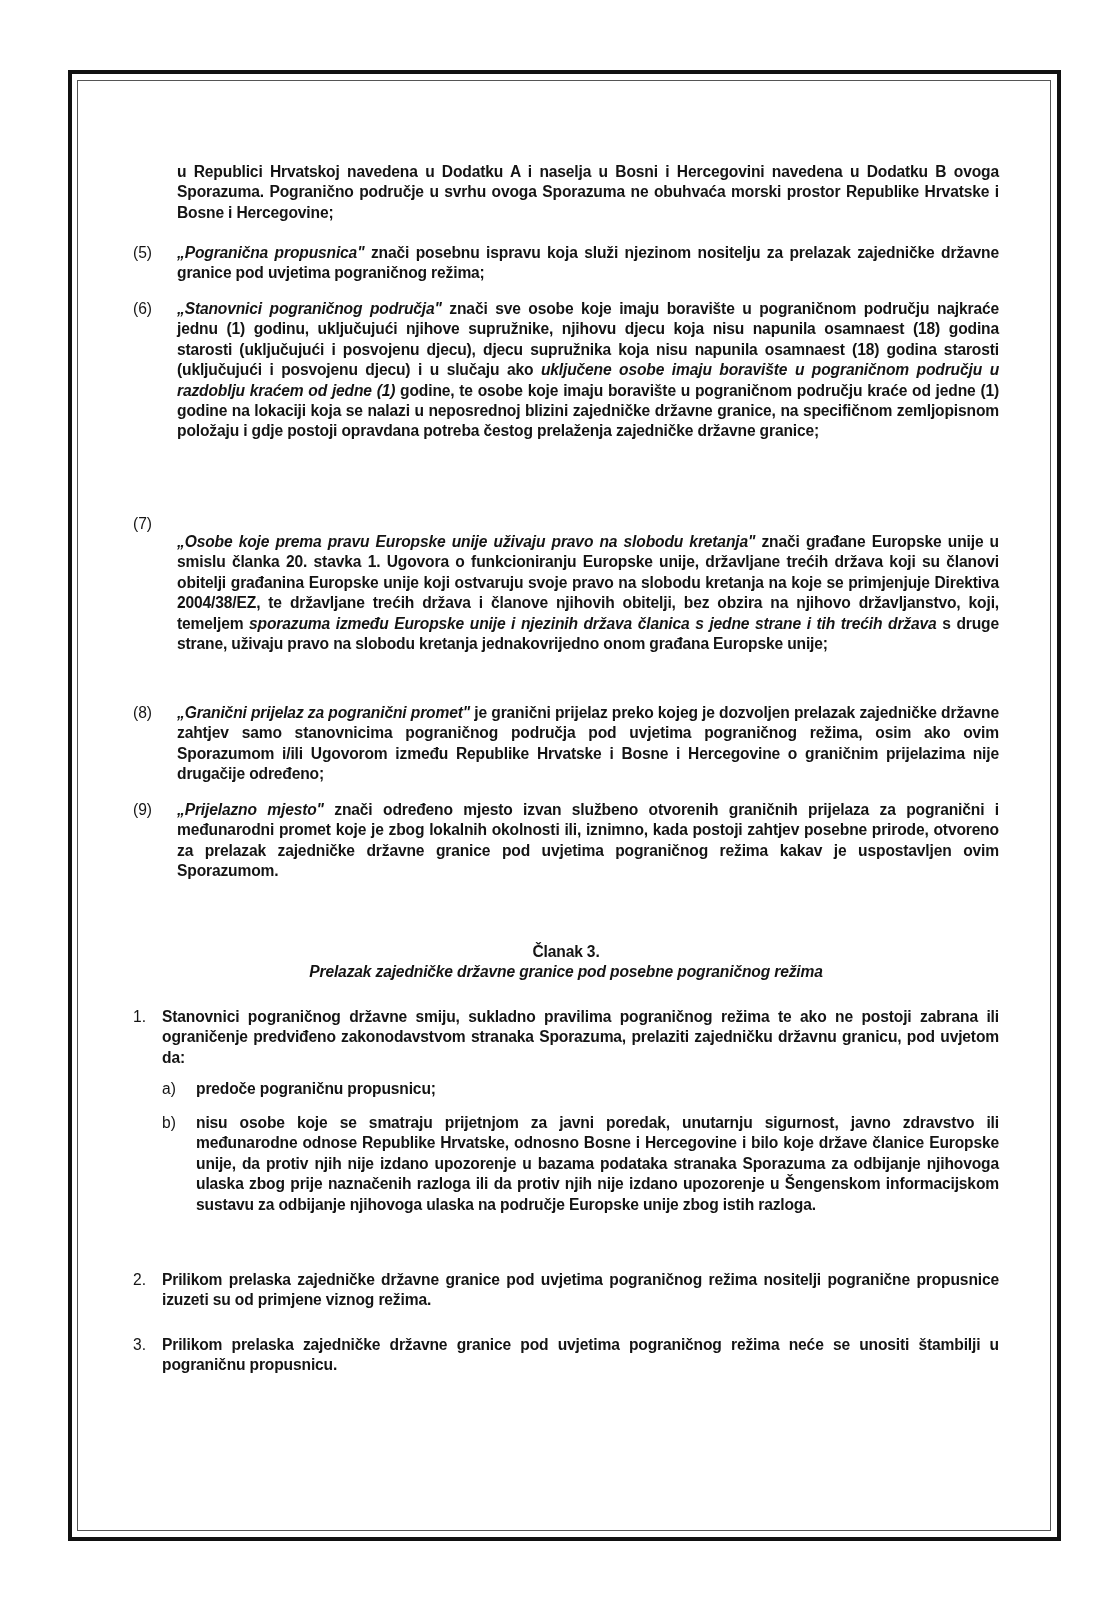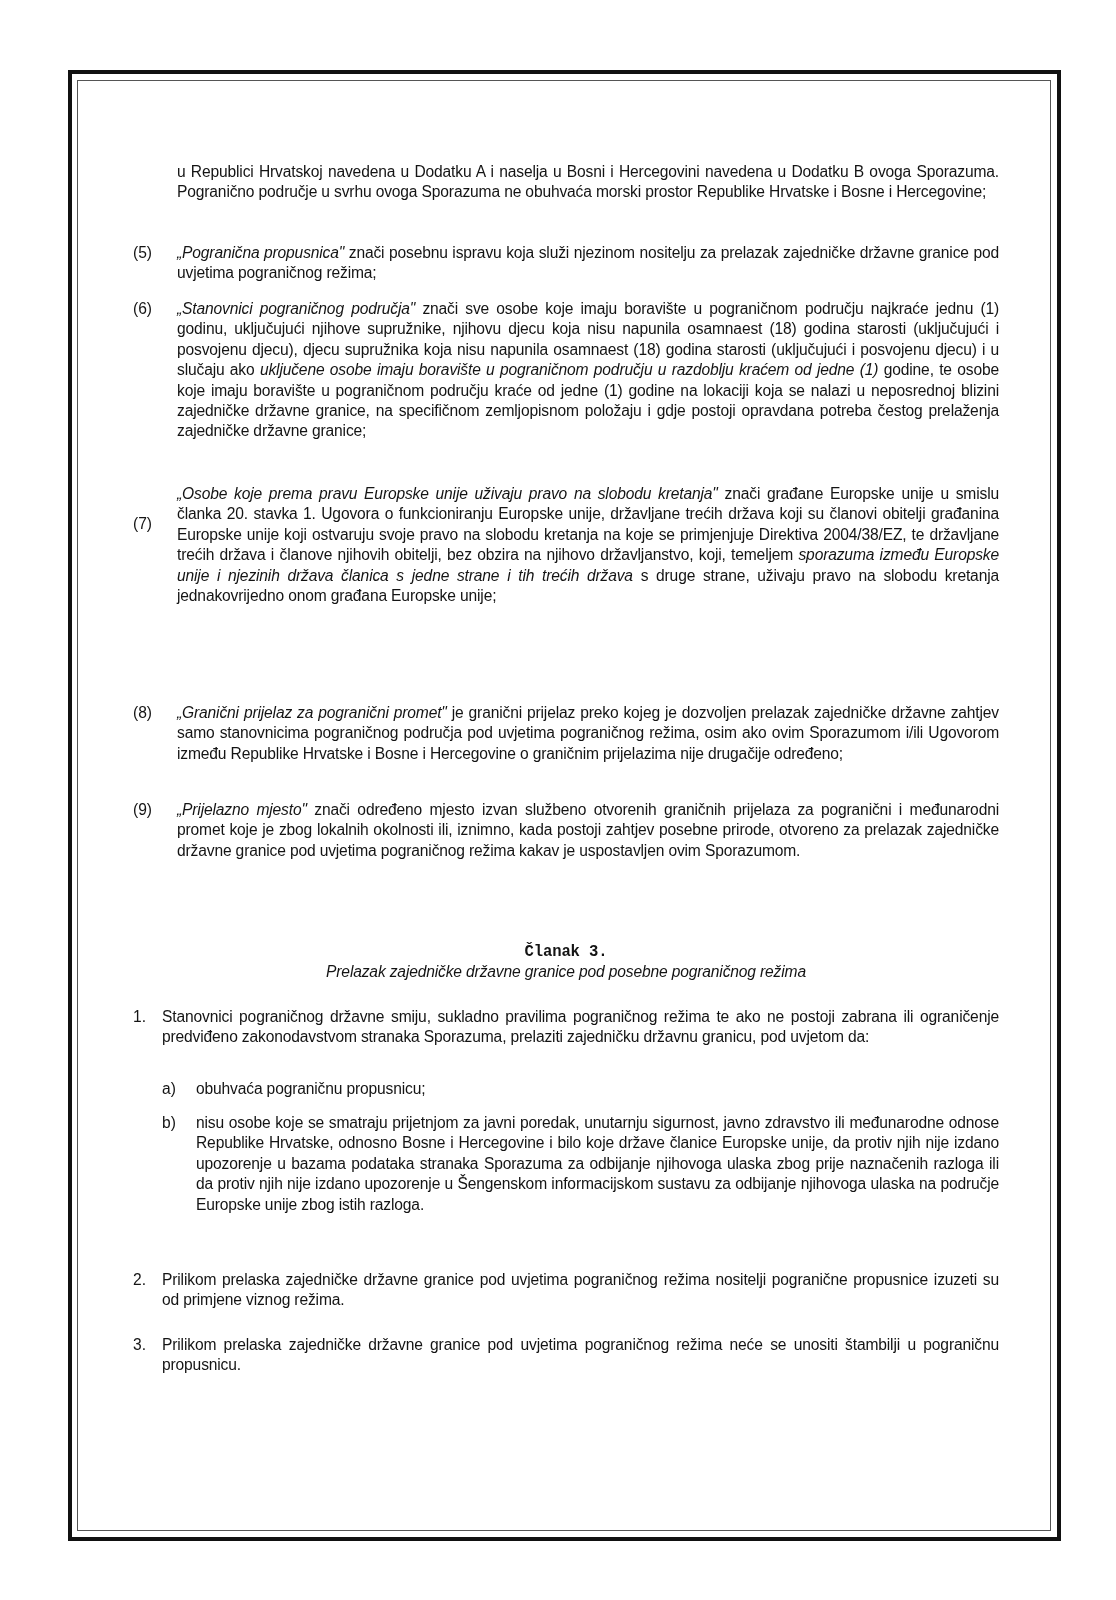--- a/index.html
+++ b/index.html
@@ -4,25 +4,25 @@
 <style>
   html, body { margin: 0; padding: 0; background: #ffffff; }
   body { width: 1116px; height: 1600px; position: relative; overflow: hidden;
          font-family: "Liberation Sans", sans-serif; color: #141414; }
   .frame-outer { position: absolute; left: 68px; top: 70px; width: 985px; height: 1463px;
                  border: 4px solid #111; box-sizing: content-box; }
   .frame-inner { position: absolute; left: 77px; top: 80px; width: 972px; height: 1449px;
                  border: 1.5px solid #555; }
   .content { position: absolute; left: 0; top: 0; width: 1116px; }
   .p { position: absolute; font-size: 15.6px; line-height: 20.4px; text-align: justify;
-       text-align-last: left; letter-spacing: -0.15px; word-spacing: 0px; }
+       text-align-last: left; letter-spacing: -0.15px; word-spacing: 0px; font-weight: bold; }
   .num { position: absolute; font-size: 15.6px; line-height: 20.4px; }
   .it { font-style: italic; }
   .center { text-align: center; text-align-last: center; }
-  .bold { font-weight: bold; font-family: Liberation Mono, monospace; }
+  .bold { font-weight: bold; }
 </style>
 </head>
 <body>
 
 <div class="frame-outer"></div>
 <div class="frame-inner"></div>
 
 <div class="content">
 
   <div class="p" style="left:177px; top:162px; width:822px;">u Republici Hrvatskoj navedena u Dodatku A i naselja u Bosni i Hercegovini navedena u Dodatku B ovoga Sporazuma. Pogranično područje u svrhu ovoga Sporazuma ne obuhvaća morski prostor Republike Hrvatske i Bosne i Hercegovine;</div>
@@ -31,42 +31,42 @@
   <div class="p" style="left:177px; top:243px; width:822px;">
     <span class="it">„Pogranična propusnica"</span><span> znači posebnu ispravu koja služi njezinom nositelju za prelazak zajedničke državne granice pod uvjetima pograničnog režima;</span>
   </div>
 
   <div class="num" style="left:133px; top:299px;">(6)</div>
   <div class="p" style="left:177px; top:299px; width:822px;">
     <span class="it">„Stanovnici pograničnog područja"</span><span> znači sve osobe koje imaju boravište u pograničnom području najkraće jednu (1) godinu, uključujući njihove supružnike, njihovu djecu koja nisu napunila osamnaest (18) godina starosti (uključujući i posvojenu djecu), djecu supružnika koja nisu napunila osamnaest (18) godina starosti (uključujući i posvojenu djecu) i u slučaju ako </span><span class="it">uključene osobe imaju boravište u pograničnom području u razdoblju kraćem od jedne (1)</span><span> godine, te osobe koje imaju boravište u pograničnom području kraće od jedne (1) godine na lokaciji koja se nalazi u neposrednoj blizini zajedničke državne granice, na specifičnom zemljopisnom položaju i gdje postoji opravdana potreba čestog prelaženja zajedničke državne granice;</span>
   </div>
 
   <div class="num" style="left:133px; top:514px;">(7)</div>
-  <div class="p" style="left:177px; top:484px; width:822px;">
+  <div class="p" style="left:177px; top:532px; width:822px;">
     <span class="it">„Osobe koje prema pravu Europske unije uživaju pravo na slobodu kretanja"</span><span> znači građane Europske unije u smislu članka 20. stavka 1. Ugovora o funkcioniranju Europske unije, državljane trećih država koji su članovi obitelji građanina Europske unije koji ostvaruju svoje pravo na slobodu kretanja na koje se primjenjuje Direktiva 2004/38/EZ, te državljane trećih država i članove njihovih obitelji, bez obzira na njihovo državljanstvo, koji, temeljem </span><span class="it">sporazuma između Europske unije i njezinih država članica s jedne strane i tih trećih država</span><span> s druge strane, uživaju pravo na slobodu kretanja jednakovrijedno onom građana Europske unije;</span>
   </div>
 
   <div class="num" style="left:133px; top:703px;">(8)</div>
   <div class="p" style="left:177px; top:703px; width:822px;">
     <span class="it">„Granični prijelaz za pogranični promet"</span><span> je granični prijelaz preko kojeg je dozvoljen prelazak zajedničke državne zahtjev samo stanovnicima pograničnog područja pod uvjetima pograničnog režima, osim ako ovim Sporazumom i/ili Ugovorom između Republike Hrvatske i Bosne i Hercegovine o graničnim prijelazima nije drugačije određeno;</span>
   </div>
 
   <div class="num" style="left:133px; top:800px;">(9)</div>
   <div class="p" style="left:177px; top:800px; width:822px;">
     <span class="it">„Prijelazno mjesto"</span><span> znači određeno mjesto izvan službeno otvorenih graničnih prijelaza za pogranični i međunarodni promet koje je zbog lokalnih okolnosti ili, iznimno, kada postoji zahtjev posebne prirode, otvoreno za prelazak zajedničke državne granice pod uvjetima pograničnog režima kakav je uspostavljen ovim Sporazumom.</span>
   </div>
 
   <div class="p center bold" style="left:133px; top:942px; width:866px;">Članak 3.</div>
   <div class="p center it" style="left:133px; top:962px; width:866px;">Prelazak zajedničke državne granice pod posebne pograničnog režima</div>
 
   <div class="num" style="left:133px; top:1007px;">1.</div>
   <div class="p" style="left:162px; top:1007px; width:837px;">Stanovnici pograničnog državne smiju, sukladno pravilima pograničnog režima te ako ne postoji zabrana ili ograničenje predviđeno zakonodavstvom stranaka Sporazuma, prelaziti zajedničku državnu granicu, pod uvjetom da:</div>
 
   <div class="num" style="left:162px; top:1079px;">a)</div>
-  <div class="p" style="left:196px; top:1079px; width:803px;">obuhvaća pograničnu propusnicu;</div>
+  <div class="p" style="left:196px; top:1079px; width:803px;">predoče pograničnu propusnicu;</div>
 
   <div class="num" style="left:162px; top:1113px;">b)</div>
   <div class="p" style="left:196px; top:1113px; width:803px;">nisu osobe koje se smatraju prijetnjom za javni poredak, unutarnju sigurnost, javno zdravstvo ili međunarodne odnose Republike Hrvatske, odnosno Bosne i Hercegovine i bilo koje države članice Europske unije, da protiv njih nije izdano upozorenje u bazama podataka stranaka Sporazuma za odbijanje njihovoga ulaska zbog prije naznačenih razloga ili da protiv njih nije izdano upozorenje u Šengenskom informacijskom sustavu za odbijanje njihovoga ulaska na područje Europske unije zbog istih razloga.</div>
 
   <div class="num" style="left:133px; top:1270px;">2.</div>
   <div class="p" style="left:162px; top:1270px; width:837px;">Prilikom prelaska zajedničke državne granice pod uvjetima pograničnog režima nositelji pogranične propusnice izuzeti su od primjene viznog režima.</div>
 
   <div class="num" style="left:133px; top:1335px;">3.</div>
   <div class="p" style="left:162px; top:1335px; width:837px;">Prilikom prelaska zajedničke državne granice pod uvjetima pograničnog režima neće se unositi štambilji u pograničnu propusnicu.</div>
 

